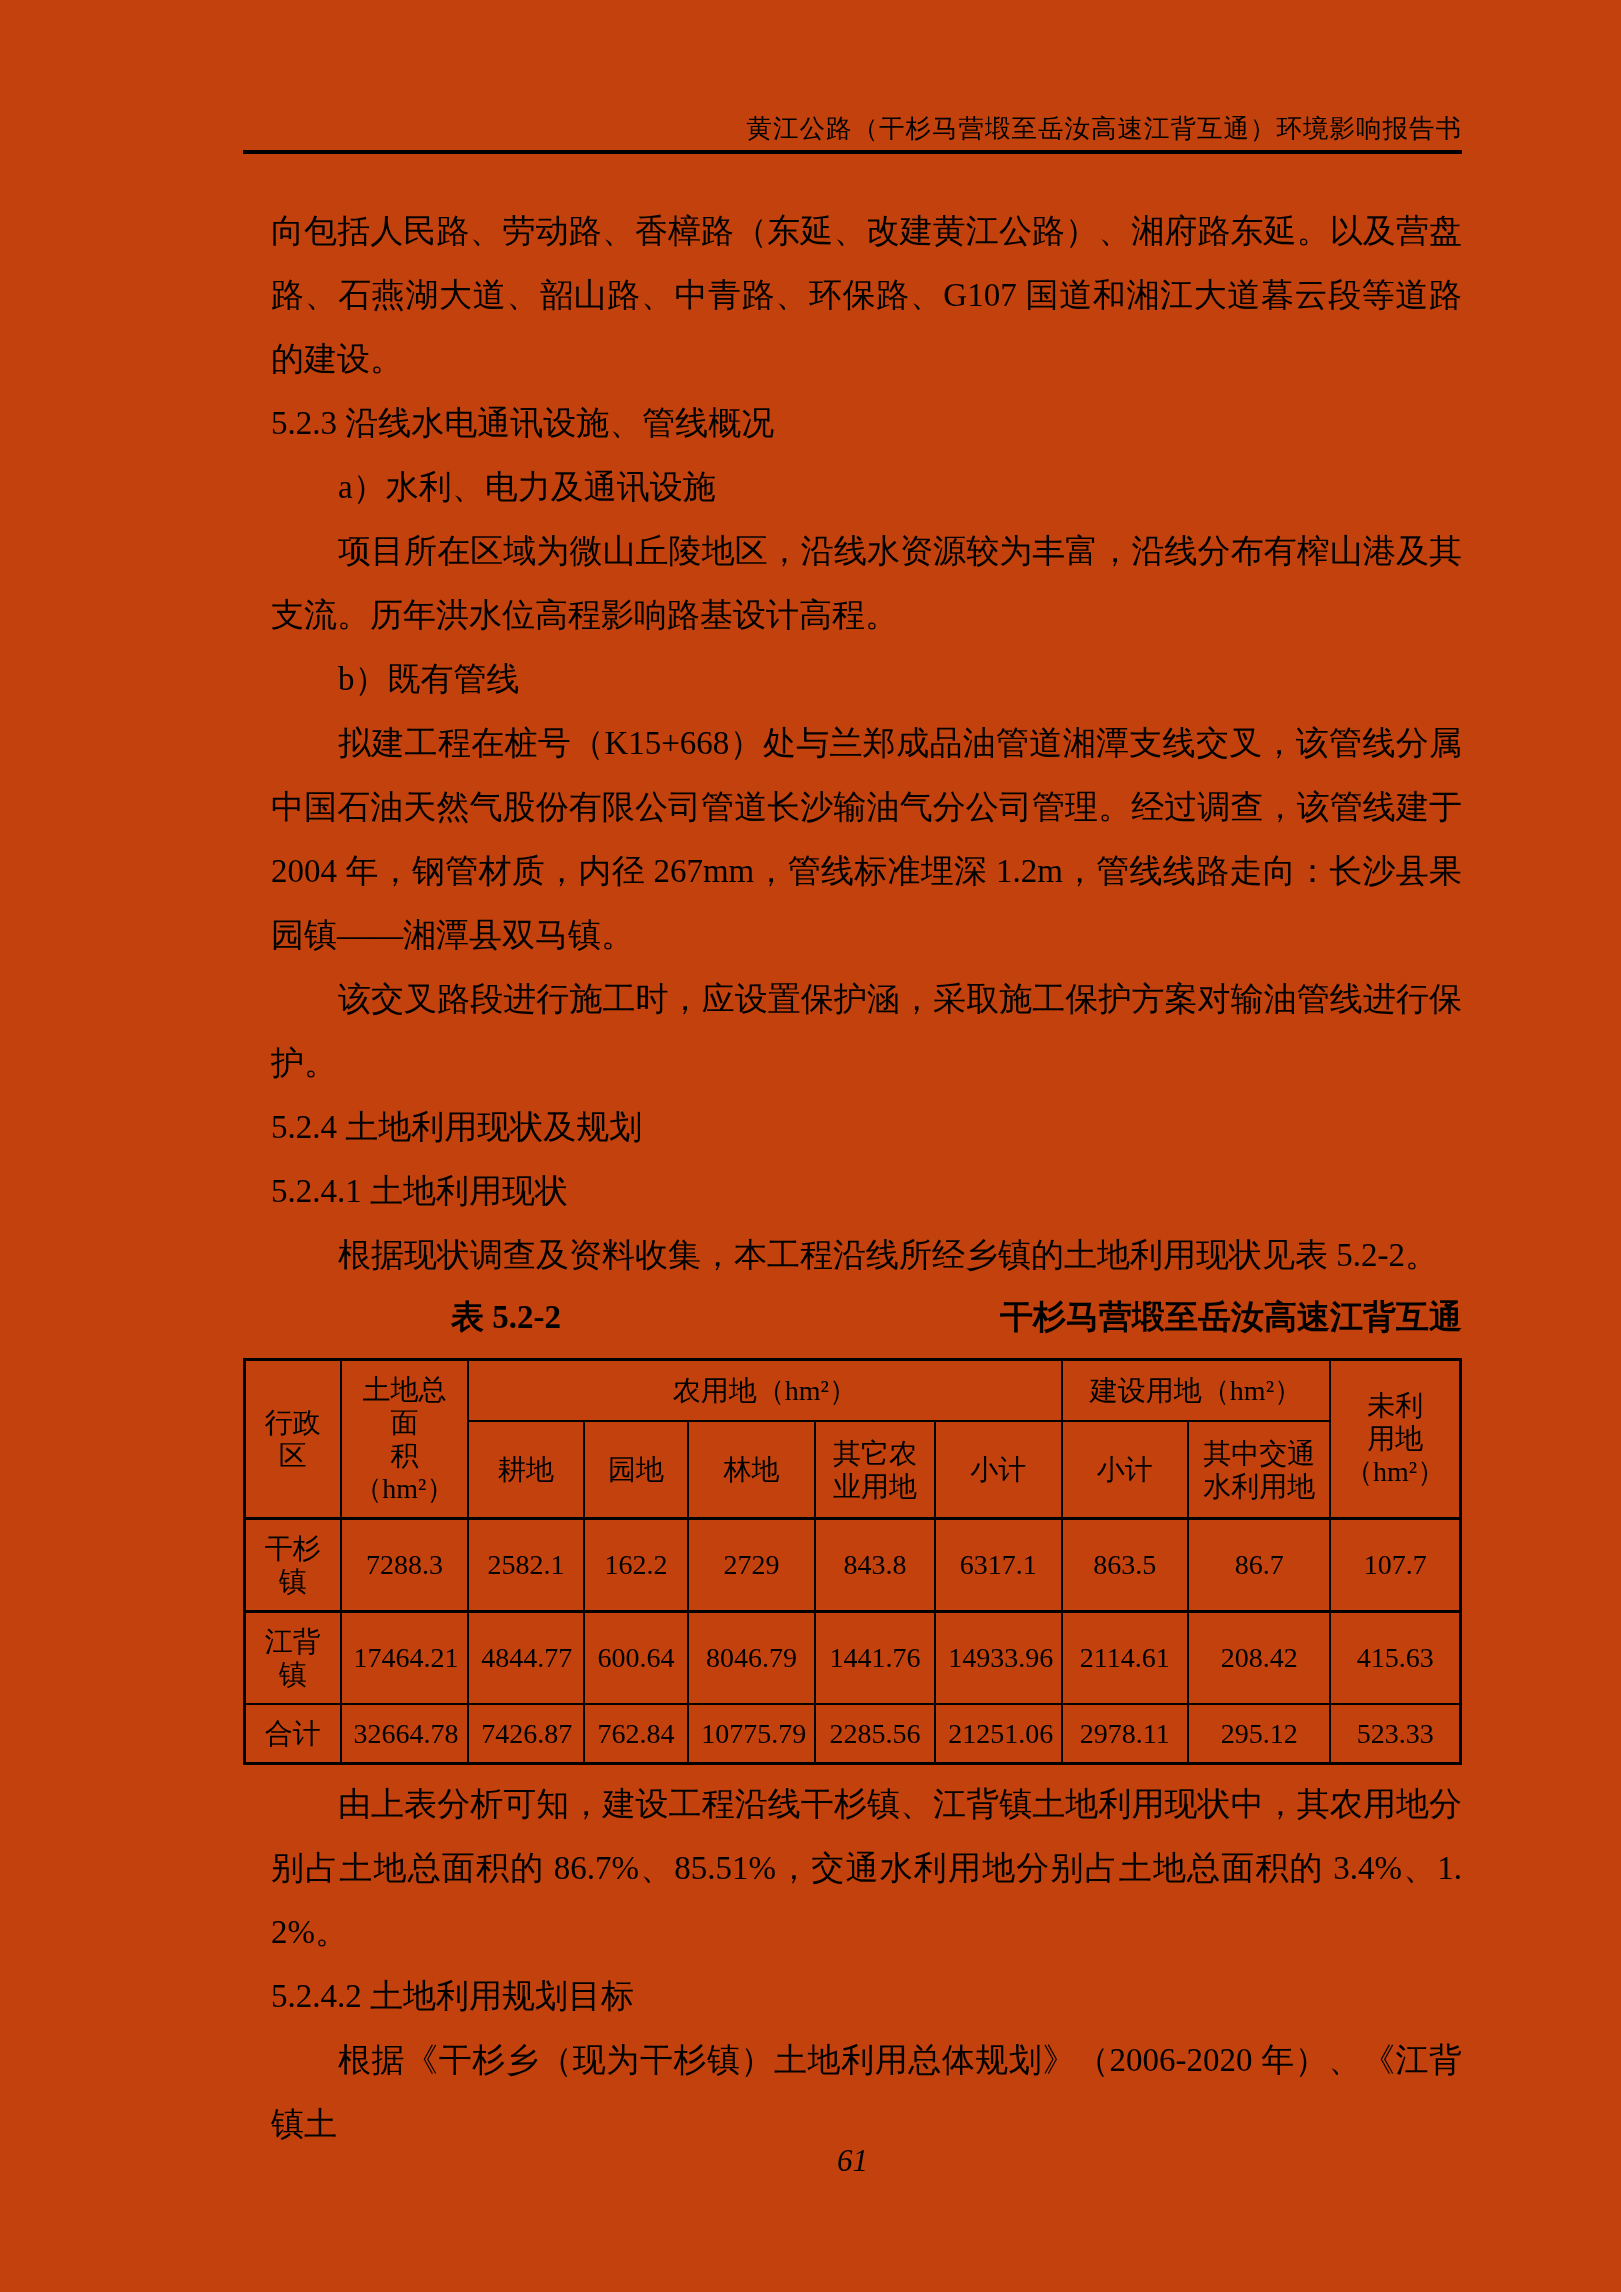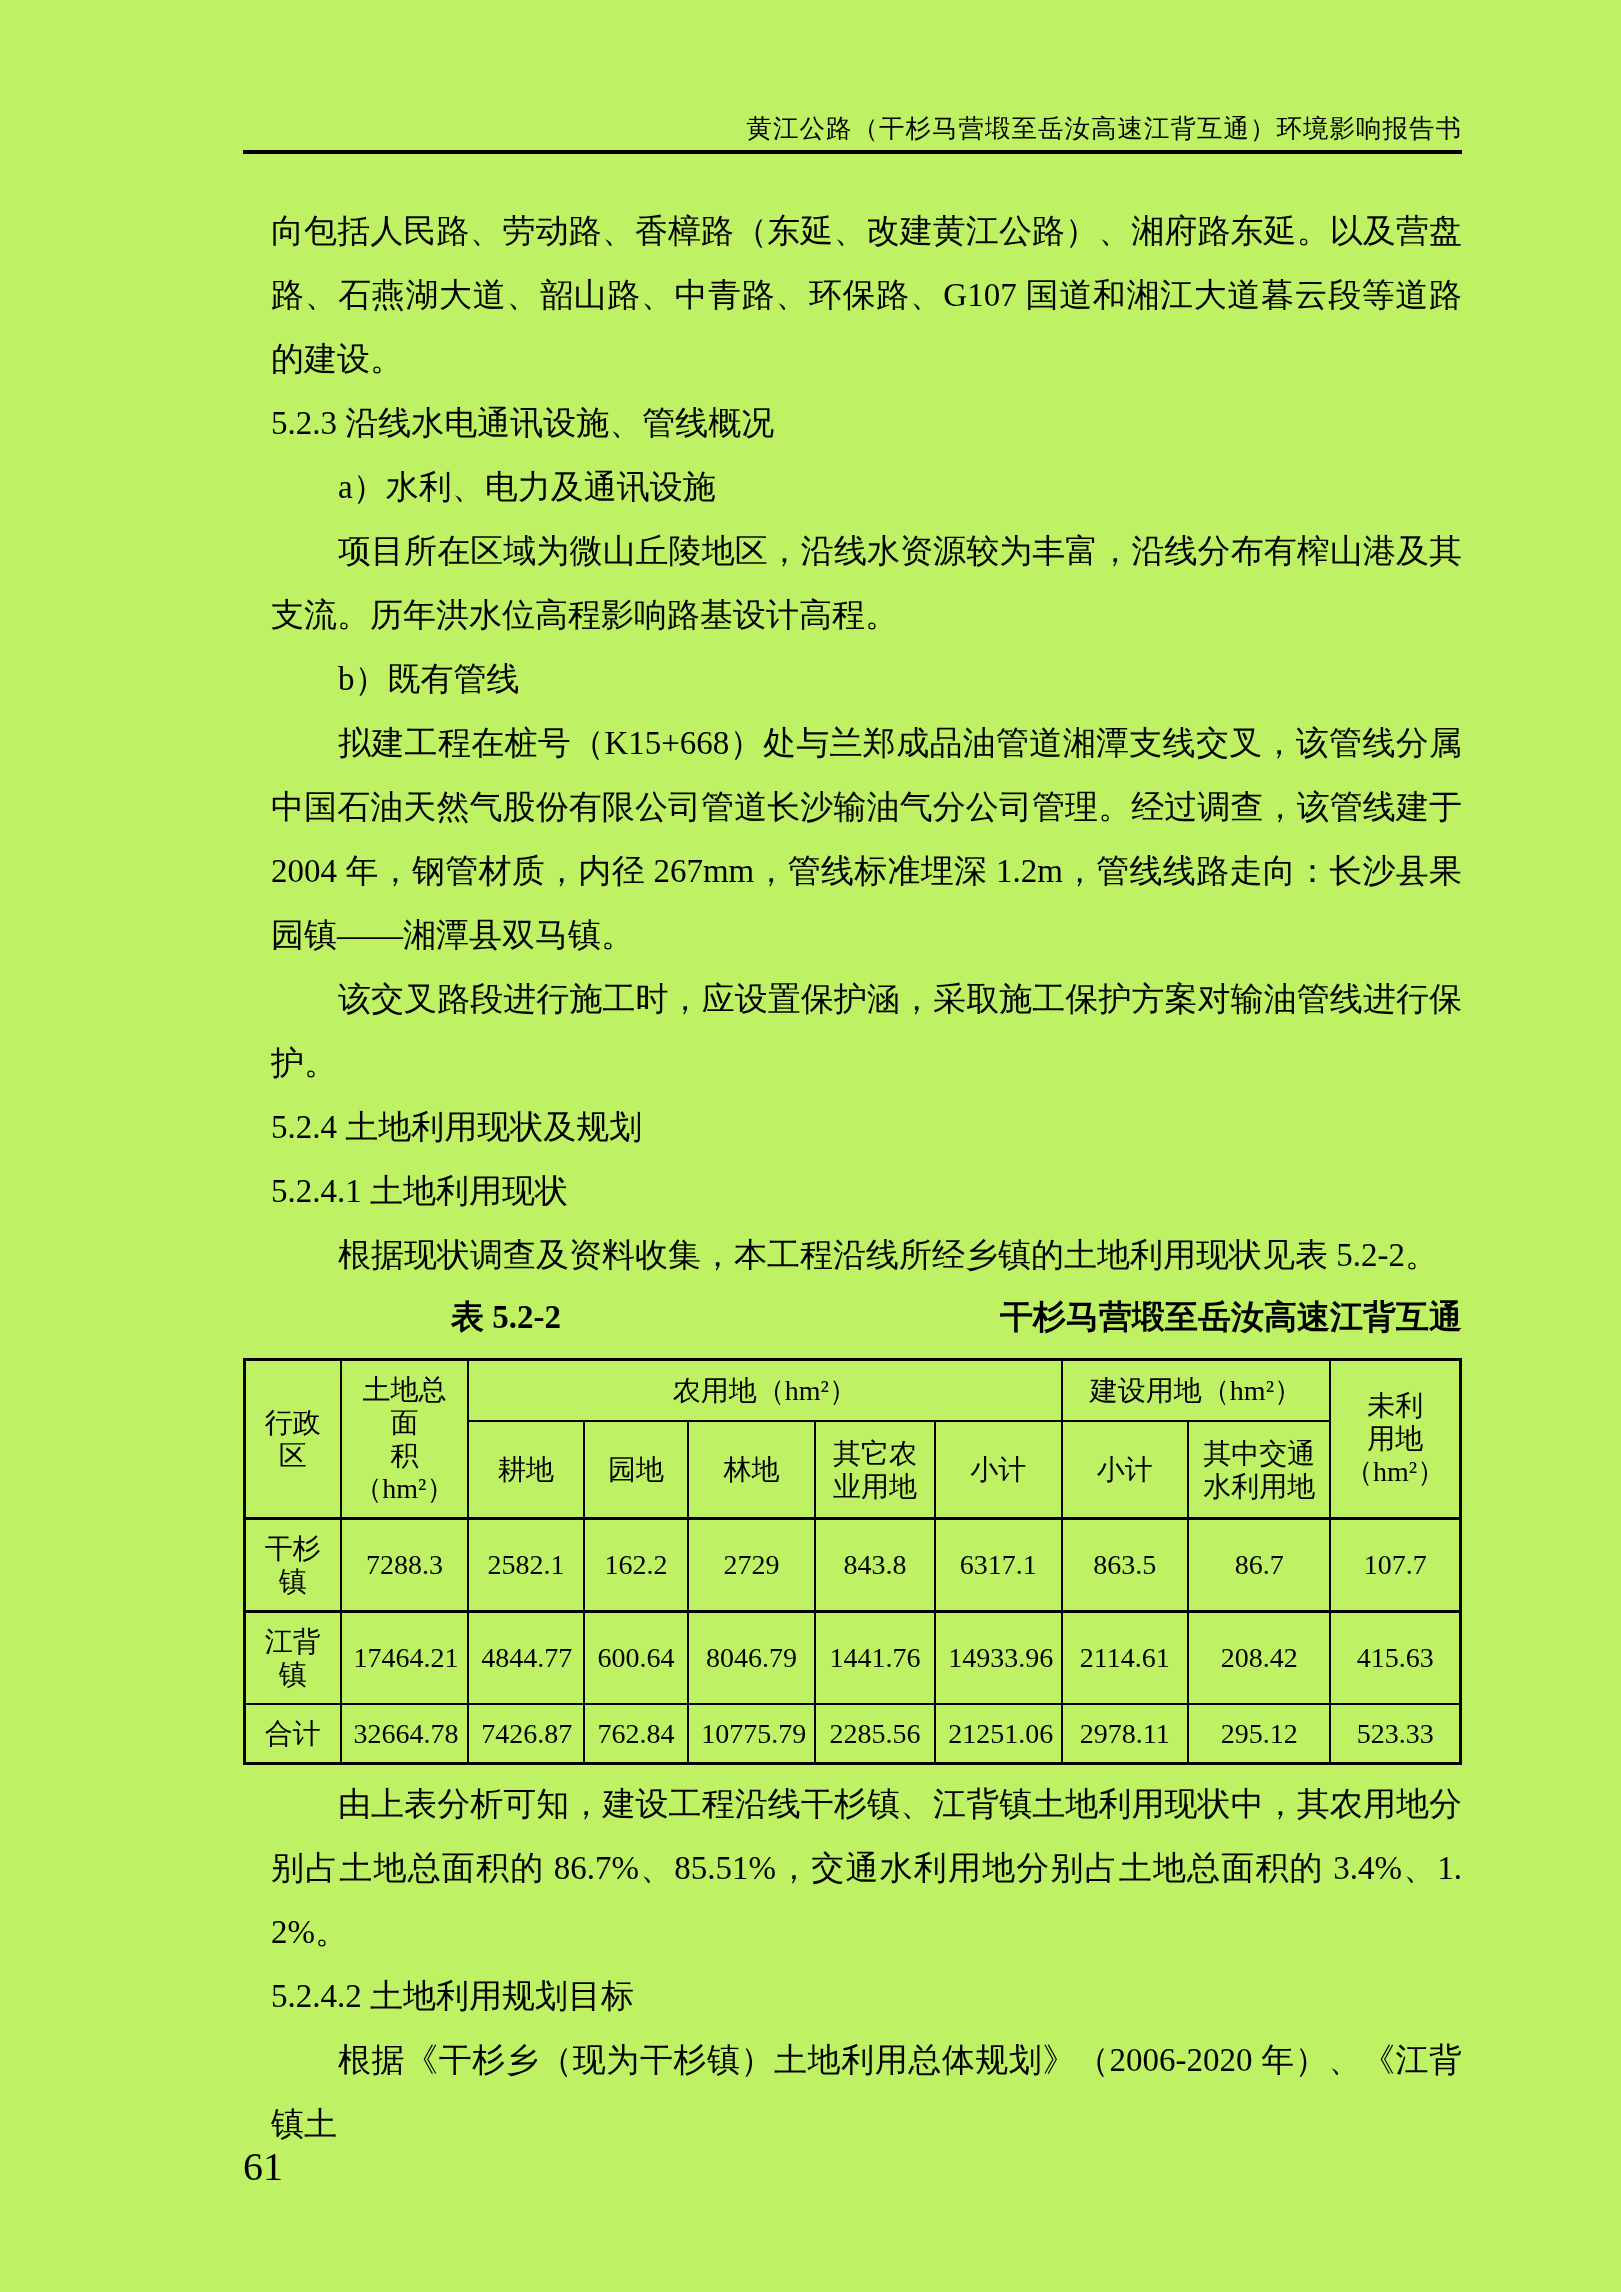--- a/index.html
+++ b/index.html
@@ -1,19 +1,19 @@
 <!DOCTYPE html>
 <html><head>
 <meta charset="utf-8">
 <style>
   html,body{margin:0;padding:0;background:#9a9a9a;}
   .page{
     position:relative;
     width:1621px;height:2293px;
-    background:#bef264;
+    background:#c2410c;
     overflow:hidden;
     font-family:"Liberation Serif","DejaVu Serif",serif;
     color:#000;
     margin:0 auto;
   }
   .content{
     position:relative;
     margin-left:243px;
     width:1219px;
   }
@@ -75,21 +75,23 @@
   tr.h2{height:84px;}
   tr.dr{height:49px;}
   .vr3{border-right-width:2.9px !important;}
   .hb4{border-bottom-width:3.9px !important;}
   .after-table{margin-top:7.8px;}
   .page-number{
     position:absolute;
     top:2143px;
     left:243px;
     width:1219px;
-    font-size:40px;
+    text-align:center;
+    font-size:31px;
+    font-style:italic;
   }
 </style>
 </head>
 <body>
 
 <div class="page">
   <div class="content">
 
     <div class="doc-header">
       <span>黄江公路（干杉马营塅至岳汝高速江背互通）环境影响报告书</span>

